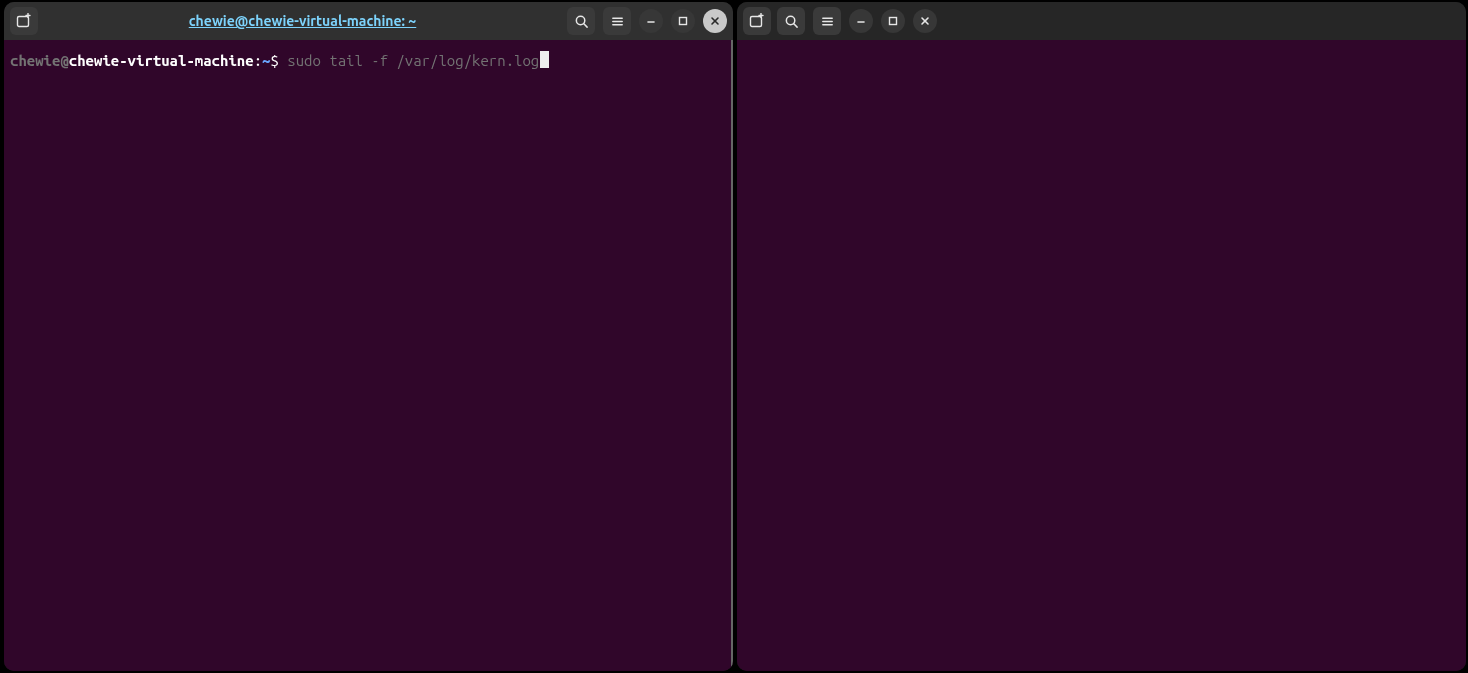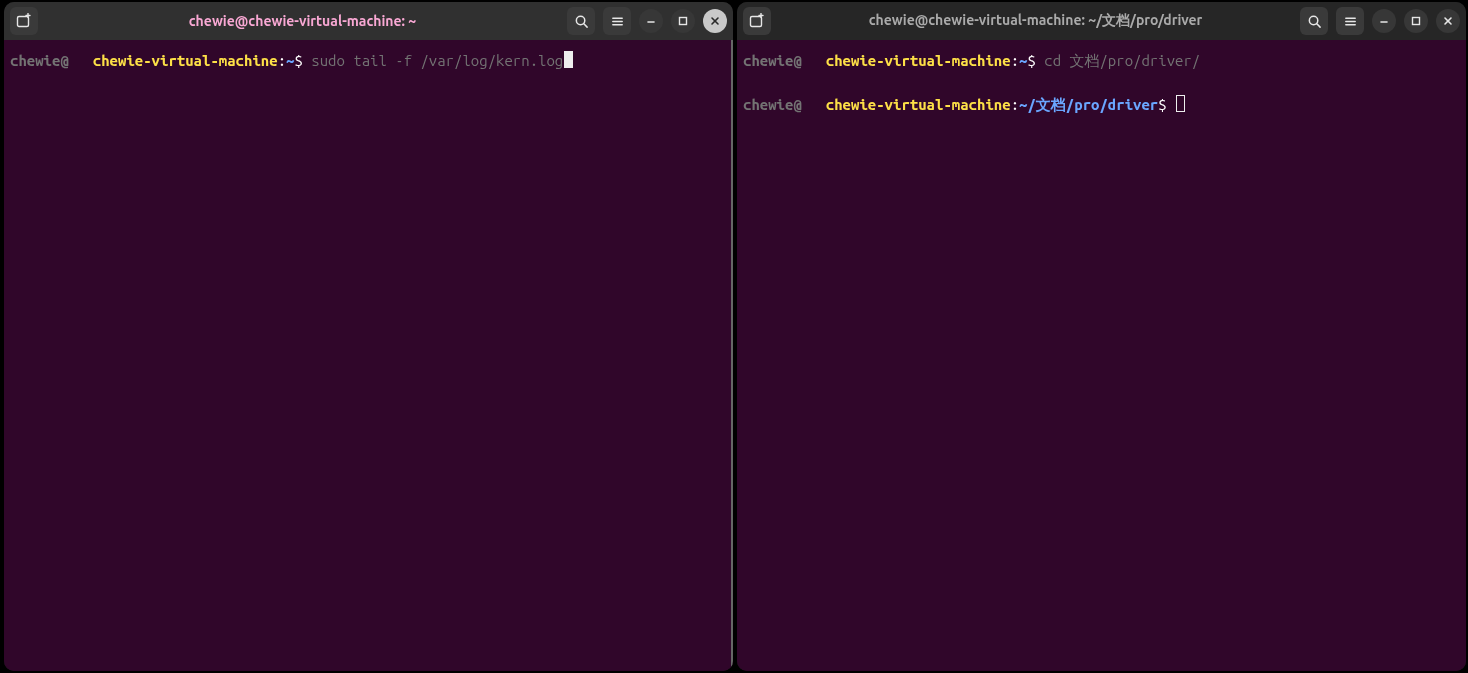--- a/index.html
+++ b/index.html
@@ -74,42 +74,42 @@
     display: flex;
     align-items: center;
     justify-content: center;
     color: #e6e6e6;
     cursor: pointer;
   }
   .win-ctrl.close { background: #373737; }
   .window.active .win-ctrl.close { background: #c9c9c9; color:#2a2a2a; }
   .window.active .titlebar { background: #303030; }
   .window .titlebar .title { color: #aaaaaa; }
-  .window.active .titlebar .title { color: #f9a8d4; }
+  .window.active .titlebar .title { color: #7dd3fc; text-decoration: underline; }
   .term-body {
     flex: 1;
     background: #30062a;
     padding: 10px 6px 6px 6px;
     color: #ffffff;
     font-size: 15px;
     line-height: 22px;
     white-space: pre;
     overflow: hidden;
     position: relative;
   }
   .window .term-body::after{
     content:"";
     position:absolute;
     right:0; top:0; bottom:0;
     width:2px;
     background:#666;
   }
   .window:last-child .term-body::after{ display:none; }
   .p-user { color: #737373; font-weight: bold; }
-  .p-host { color: #fde047; font-weight: bold; margin-left: 24px; }
+  .p-host { color: #ffffff; font-weight: bold; }
   .p-colon { color: #ffffff; }
   .p-path { color: #6aa6ff; font-weight: bold; }
   .p-dollar { color: #ffffff; }
   .cmd { color: #737373; }
   .cursor {
     display: inline-block;
     width: 9px;
     height: 17px;
     background: #eeeeee;
     vertical-align: -2px;
@@ -192,21 +192,20 @@
       <div class="left-group">
         <div class="tb-btn">
           <span>
             <svg width="16" height="16" viewBox="0 0 16 16" fill="none" stroke="currentColor" stroke-width="1.4">
               <rect x="1.5" y="3.5" width="11" height="10" rx="1.5"></rect>
               <path d="M10 2.5 h4 M12 0.5 v4" stroke-linecap="round"></path>
             </svg>
           </span>
         </div>
       </div>
-      <div class="title">chewie@chewie-virtual-machine: ~/文档/pro/driver</div>
       <div class="right-group">
         <div class="tb-btn">
           <span>
             <svg width="15" height="15" viewBox="0 0 16 16" fill="none" stroke="currentColor" stroke-width="1.6">
               <circle cx="7" cy="7" r="4.5"></circle>
               <path d="M10.5 10.5 L14 14" stroke-linecap="round"></path>
             </svg>
           </span>
         </div>
         <div class="tb-btn">
@@ -236,17 +235,17 @@
           <span>
             <svg width="12" height="12" viewBox="0 0 12 12" stroke="currentColor" stroke-width="1.6" stroke-linecap="round">
               <path d="M3 3 L9 9"></path>
                 <path d="M9 3 L3 9"></path>
             </svg>
           </span>
         </div>
       </div>
     </div>
 
-    <div class="term-body"><span class="line"><span class="p-user">chewie</span><span class="p-user">@</span><span class="p-host">chewie-virtual-machine</span><span class="p-colon">:</span><span class="p-path">~</span><span class="p-dollar">$ </span><span class="cmd">cd 文档/pro/driver/</span></span>
-<span class="line"><span class="p-user">chewie</span><span class="p-user">@</span><span class="p-host">chewie-virtual-machine</span><span class="p-colon">:</span><span class="p-path">~/文档/pro/driver</span><span class="p-dollar">$ </span><span class="cmd"></span><span class="cursor outline"></span></span></div>
+    <div class="term-body">
+</div>
   </div>
 
 </div>
 
 </body></html>

